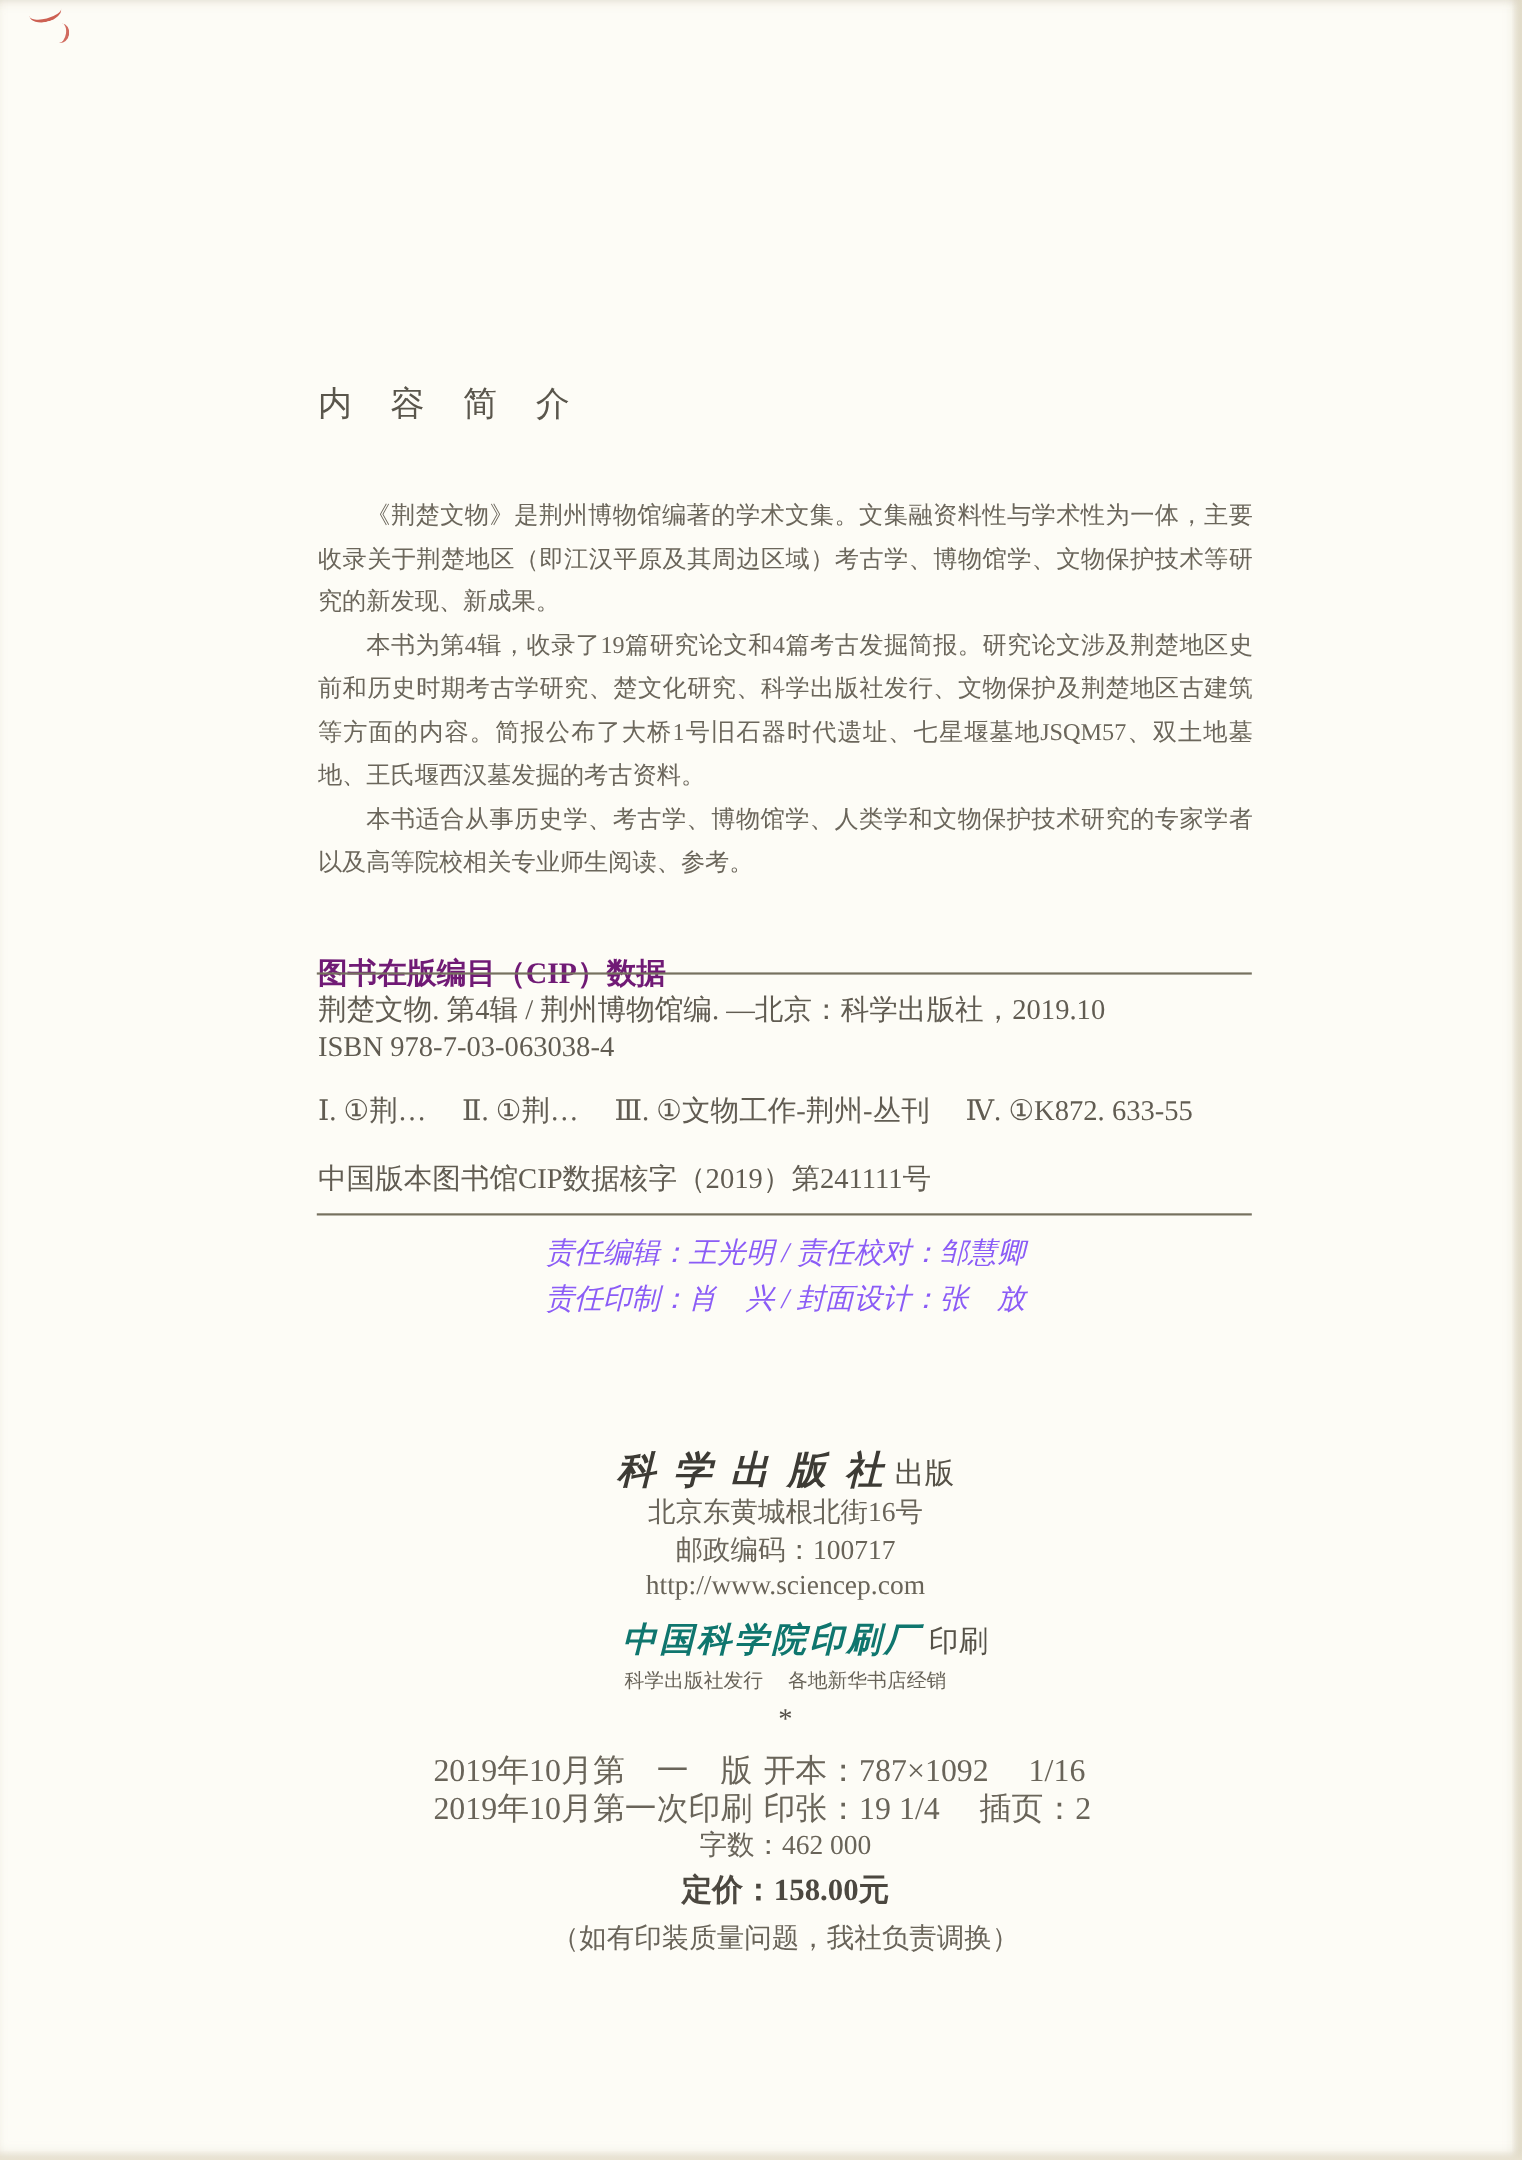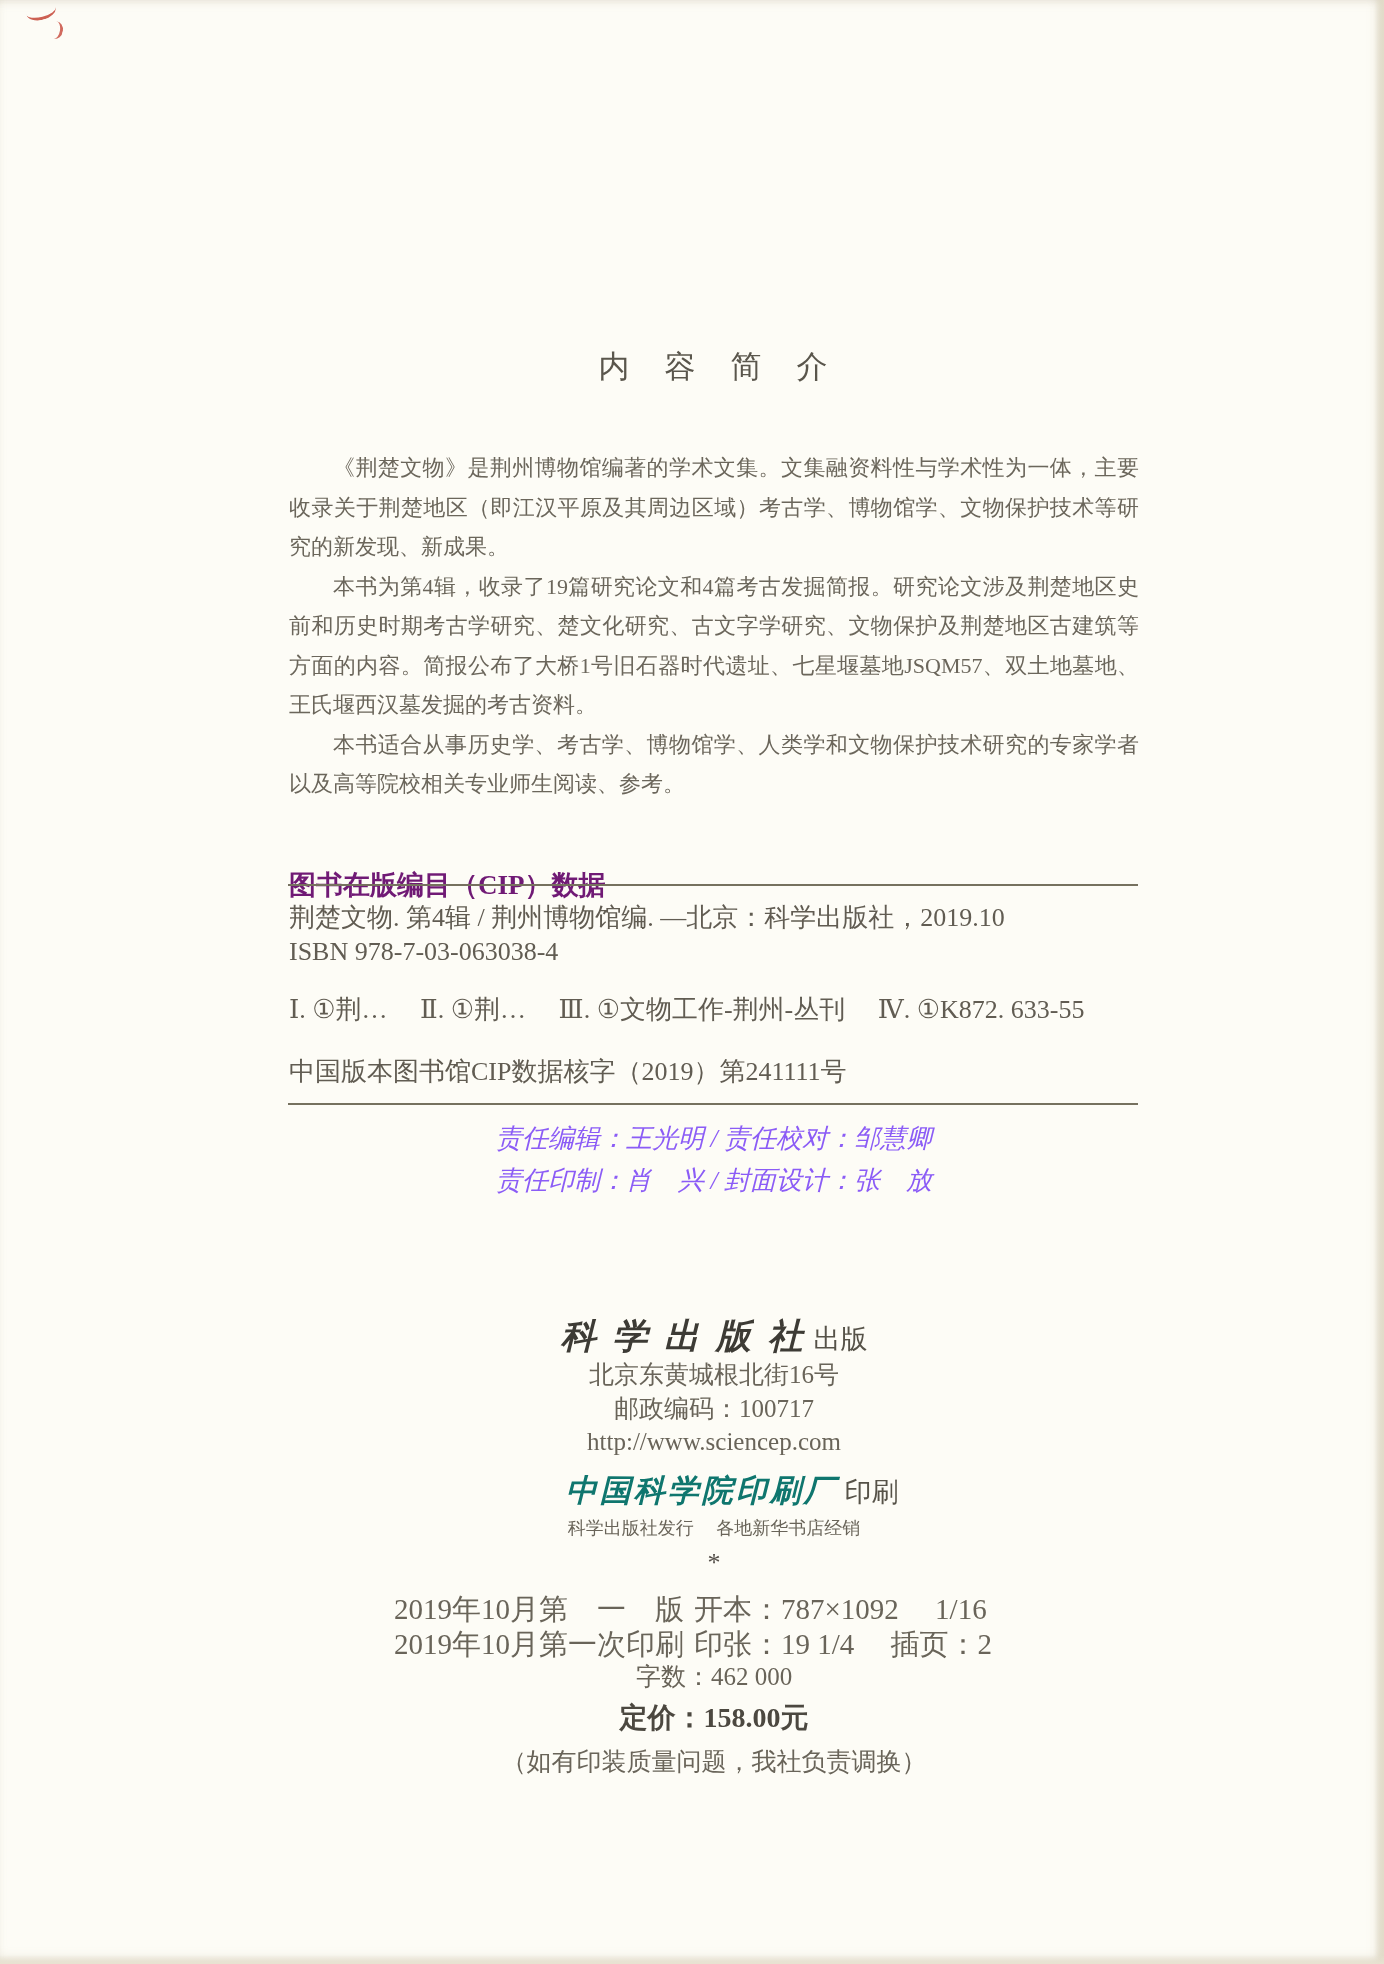--- a/index.html
+++ b/index.html
@@ -22,21 +22,21 @@
 
   .mark1 { position:absolute; left:26px; top:2px; width:30px; height:15px;
     border-bottom:3px solid rgba(193,57,43,.8); border-radius:50%;
     transform:rotate(-14deg); }
   .mark2 { position:absolute; left:47px; top:21px; width:13px; height:18px;
     border-right:3px solid rgba(193,57,43,.75); border-radius:50%;
     transform:rotate(9deg); }
 
   .abs { position:absolute; left:289px; width:850px; }
 
-  .summary-title { top:346px; text-align:center; font-size:31px; color:#5a564c;
+  .summary-title { top:346px; text-align:left; font-size:31px; color:#5a564c;
     letter-spacing:2px; }
 
   .summary-body { top:424px; font-size:22px; line-height:39.5px;
     text-align:justify; text-justify:inter-character; color:#6b665b;margin-top:24px; }
   .summary-body p { margin:0; text-indent:2em; }
 
   .cip-header { top:867px; font-size:27px; font-weight:bold; color:#701a75; }
   .rule { position:absolute; left:288px; width:850px; height:2px; background:#76715f; }
   .rule-1 { top:884px; }
   .rule-2 { top:1103px; }
@@ -76,21 +76,21 @@
 
 <div class="page">
 
   <div class="mark1"></div>
   <div class="mark2"></div>
 
   <div class="abs summary-title">内　容　简　介</div>
 
   <div class="abs summary-body">
     <p>《荆楚文物》是荆州博物馆编著的学术文集。文集融资料性与学术性为一体，主要收录关于荆楚地区（即江汉平原及其周边区域）考古学、博物馆学、文物保护技术等研究的新发现、新成果。</p>
-    <p>本书为第4辑，收录了19篇研究论文和4篇考古发掘简报。研究论文涉及荆楚地区史前和历史时期考古学研究、楚文化研究、古文字学研究、文物保护及荆楚地区古建筑等方面的内容。简报公布了大桥1号旧石器时代遗址、七星堰墓地JSQM57、双土地墓地、王氏堰西汉墓发掘的考古资料。</p>
+    <p>本书为第4辑，收录了19篇研究论文和4篇考古发掘简报。研究论文涉及荆楚地区史前和历史时期考古学研究、楚文化研究、科学出版社发行、文物保护及荆楚地区古建筑等方面的内容。简报公布了大桥1号旧石器时代遗址、七星堰墓地JSQM57、双土地墓地、王氏堰西汉墓发掘的考古资料。</p>
     <p>本书适合从事历史学、考古学、博物馆学、人类学和文物保护技术研究的专家学者以及高等院校相关专业师生阅读、参考。</p>
   </div>
 
   <div class="abs cip-header">图书在版编目（CIP）数据</div>
   <div class="rule rule-1"></div>
 
   <div class="abs cip-line cip-l1">荆楚文物. 第4辑 / 荆州博物馆编. —北京：科学出版社，2019.10</div>
   <div class="abs cip-line cip-l2">ISBN 978-7-03-063038-4</div>
   <div class="abs cip-line cip-l3">Ⅰ. ①荆…　 Ⅱ. ①荆…　 Ⅲ. ①文物工作-荆州-丛刊　 Ⅳ. ①K872. 633-55</div>
   <div class="abs cip-line cip-l4">中国版本图书馆CIP数据核字（2019）第241111号</div>

